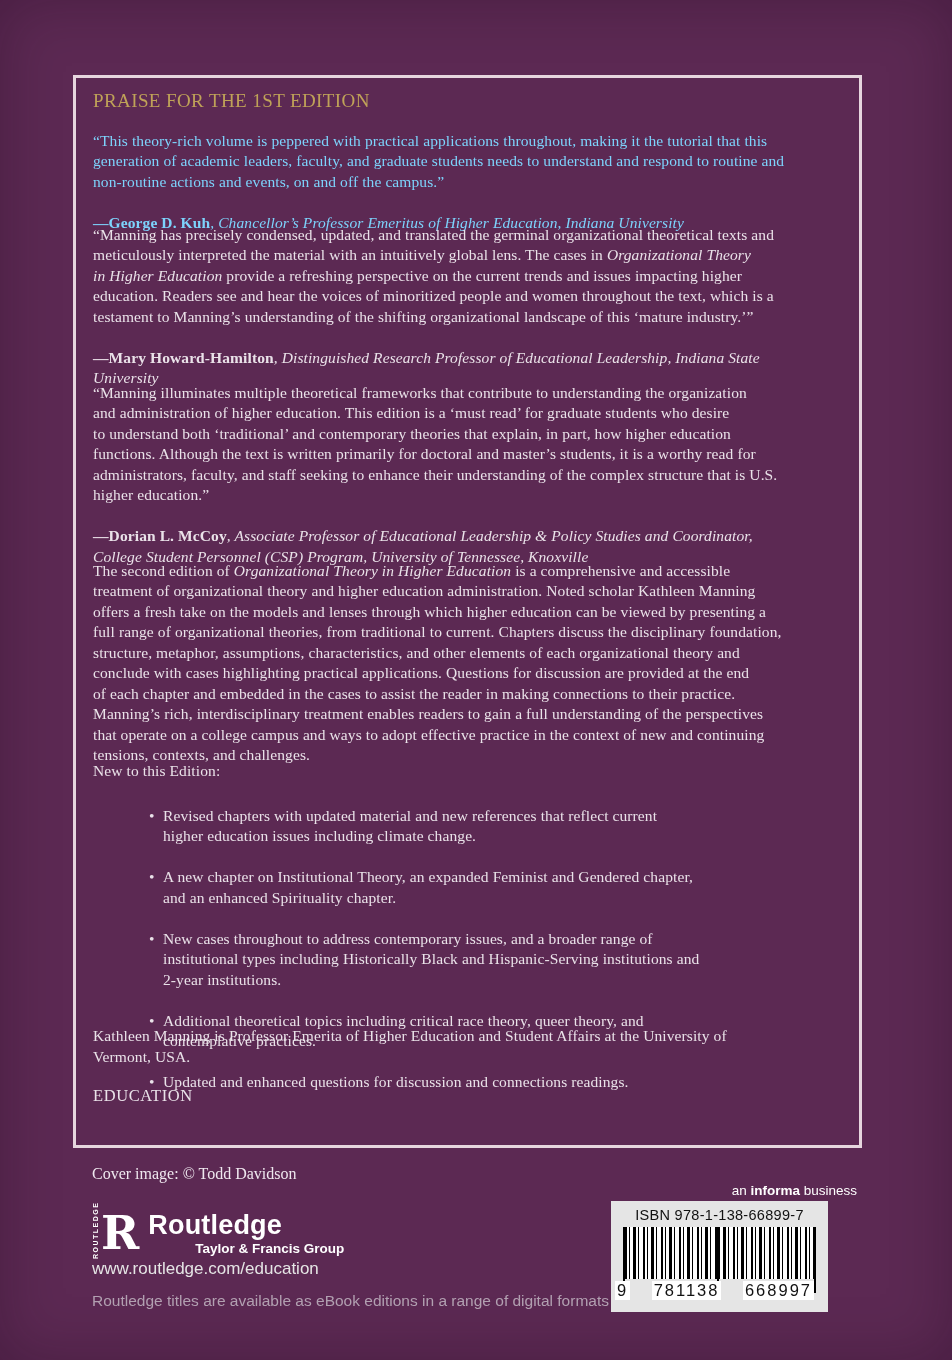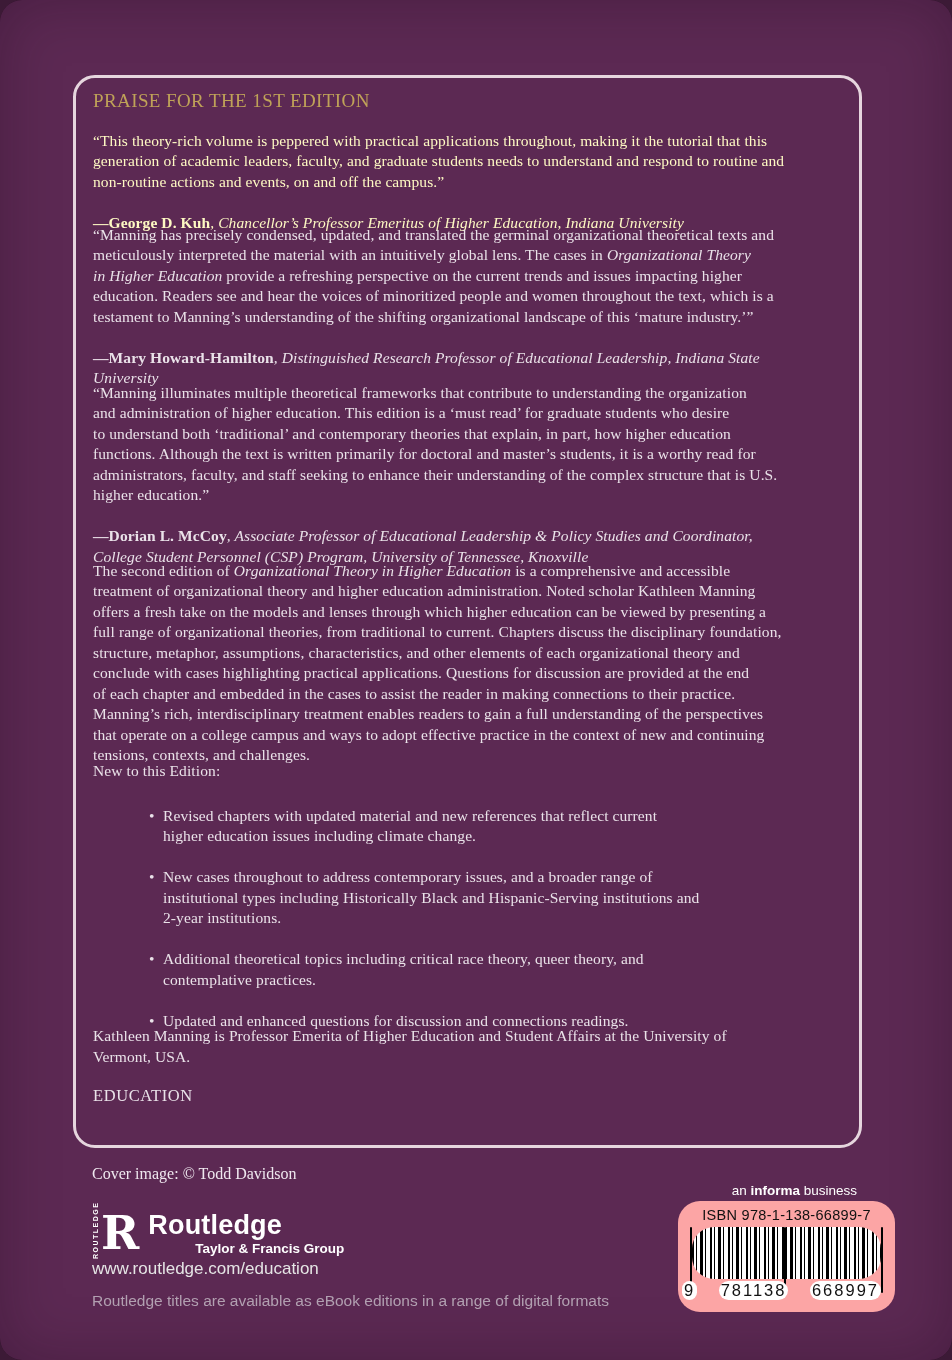--- a/index.html
+++ b/index.html
@@ -1,15 +1,15 @@
 <!DOCTYPE html>
 <html><head>
 <meta charset="utf-8">
 <style>
-  * { margin: 0; padding: 0; box-sizing: border-box; border-radius: 22px; }
+  * { margin: 0; padding: 0; box-sizing: border-box; }
   html, body { background: #3c1a36; }
   .page {
     position: relative;
     width: 952px;
     height: 1360px;
     background: #5c2953;
     overflow: hidden;
     font-family: "Liberation Serif", serif;
     box-shadow: inset 0 0 60px rgba(20,5,22,.28);
   }
@@ -26,21 +26,21 @@
     left: 17px;
     width: 756px;
     white-space: pre-line;
   }
   .body-text {
     font-size: 15.5px;
     line-height: 20.5px;
     color: #eae2e9;
     letter-spacing: 0.1px;
   }
-  .gold-text { color: #fef9c3; }
+  .gold-text { color: #7dd3fc; }
   .praise-heading {
     top: 12px;
     font-size: 19px;
     letter-spacing: 0.4px;
     color: #bfa258;
     font-weight: normal;
   }
   .quote p { margin: 0; }
   .attr b { font-weight: bold; font-style: normal; }
   .attr i { font-style: italic; }
@@ -125,23 +125,23 @@
     position: absolute;
     left: 92px; top: 1292px;
     font-family: "Liberation Sans", sans-serif;
     font-size: 15.5px;
     color: #b2a0b1;
   }
 
   
   .barcode-box {
     position: absolute;
-    left: 678px; top: 1201px;
+    left: 611px; top: 1201px;
     width: 217px; height: 111px;
-    background: #fca5a5;
+    background: #e5e5e5;
     color: #111111;
     font-family: "Liberation Sans", sans-serif;
   }
   .isbn-label {
     position: absolute;
     top: 6px; left: 0; right: 0;
     text-align: center;
     font-size: 14.5px;
     letter-spacing: 0.3px;
   }
@@ -217,20 +217,22 @@
 Manning’s rich, interdisciplinary treatment enables readers to gain a full understanding of the perspectives
 that operate on a college campus and ways to adopt effective practice in the context of new and continuing
 tensions, contexts, and challenges.</span></p>
     </section>
 
     <div class="new-heading body-text">New to this Edition:</div>
 
     <ul class="bullet-list body-text">
       <li>Revised chapters with updated material and new references that reflect current
 higher education issues including climate change.</li>
+      <li>A new chapter on Institutional Theory, an expanded Feminist and Gendered chapter,
+and an enhanced Spirituality chapter.</li>
       <li>New cases throughout to address contemporary issues, and a broader range of
 institutional types including Historically Black and Hispanic-Serving institutions and
 2-year institutions.</li>
       <li>Additional theoretical topics including critical race theory, queer theory, and
 contemplative practices.</li>
       <li>Updated and enhanced questions for discussion and connections readings.</li>
     </ul>
 
     <p class="bio body-text"><b>Kathleen Manning</b><span> is Professor Emerita of Higher Education and Student Affairs at the University of
 Vermont, USA.</span></p>

